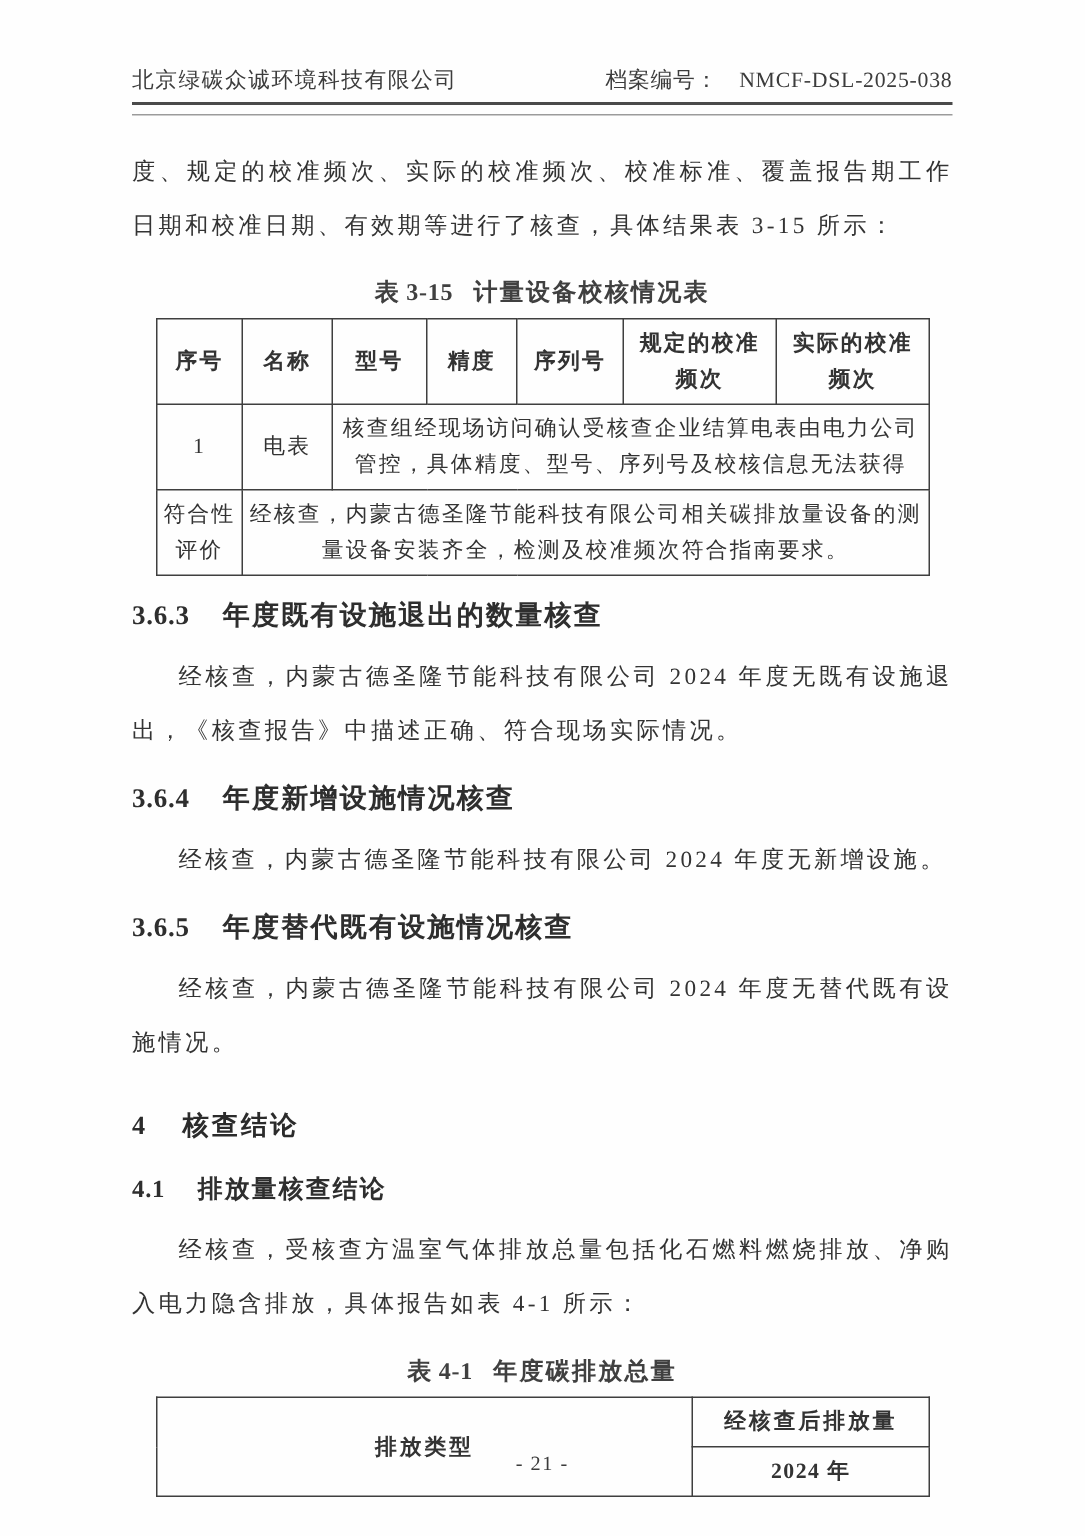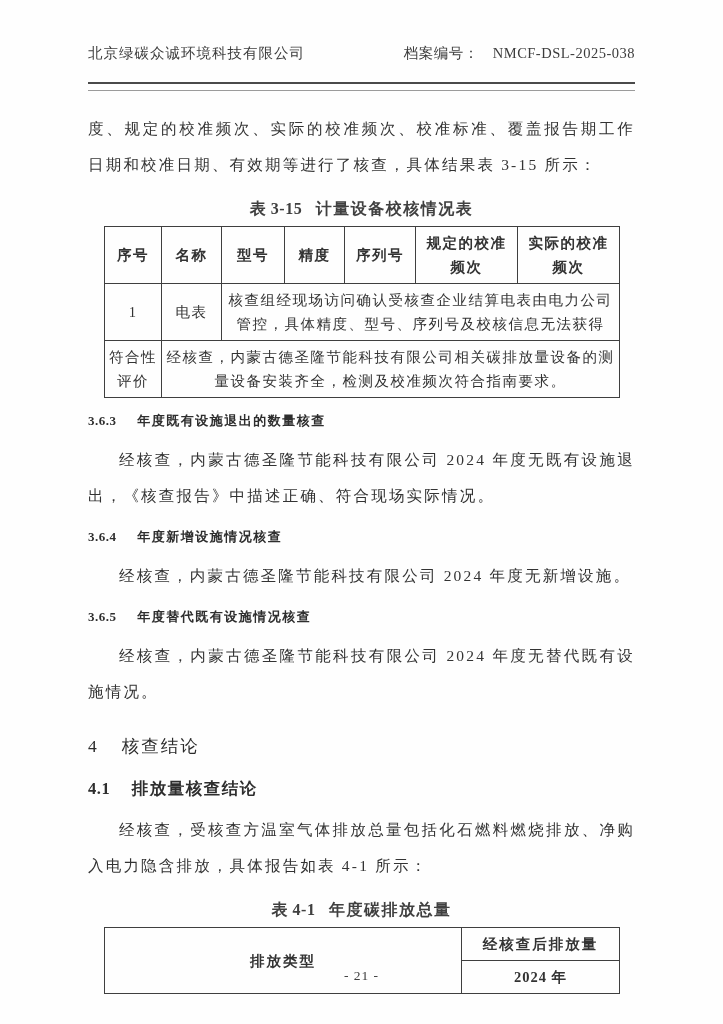--- a/index.html
+++ b/index.html
@@ -20,21 +20,21 @@
     position: relative;
   }
   
   .doc-header {
     display: flex;
     justify-content: space-between;
     align-items: baseline;
     font-size: 14.5px;
     color: #3c3c3c;
     letter-spacing: 1px;
-    padding-bottom: 19px;
+    padding-bottom: 5px;
     border-bottom: 2px solid #4a4a4a;
   }
   .doc-header .archive { letter-spacing: 0.5px; }
   .doc-header .archive .num { margin-left: 10px; letter-spacing: 0.5px; }
   .header-rule2 {
     height: 7px;
     border-bottom: 1px solid #9b9b9b;
     margin-bottom: 20px;
   }
   
@@ -42,29 +42,29 @@
     font-size: 15.5px;
     line-height: 36px;
     letter-spacing: 2.2px;
     text-align: justify;
     color: #333333;
   }
   .para.indent { text-indent: 2em; }
   
   .h3 {
     font-weight: bold;
-    font-size: 13px;
+    font-size: 18px;
     color: #2e2e2e;
     margin-top: 14px;
     margin-bottom: 12px;
     letter-spacing: 1.5px;
   }
   .h3 .num { letter-spacing: 0.5px; margin-right: 16px; }
   .h2 {
-    font-weight: normal;
+    font-weight: bold;
     font-size: 17.5px;
     color: #2b2b2b;
     margin-top: 24px;
     margin-bottom: 20px;
     letter-spacing: 2px;
   }
   .h2 .num { letter-spacing: 0.5px; margin-right: 18px; }
   
   .tbl-caption {
     text-align: center;

